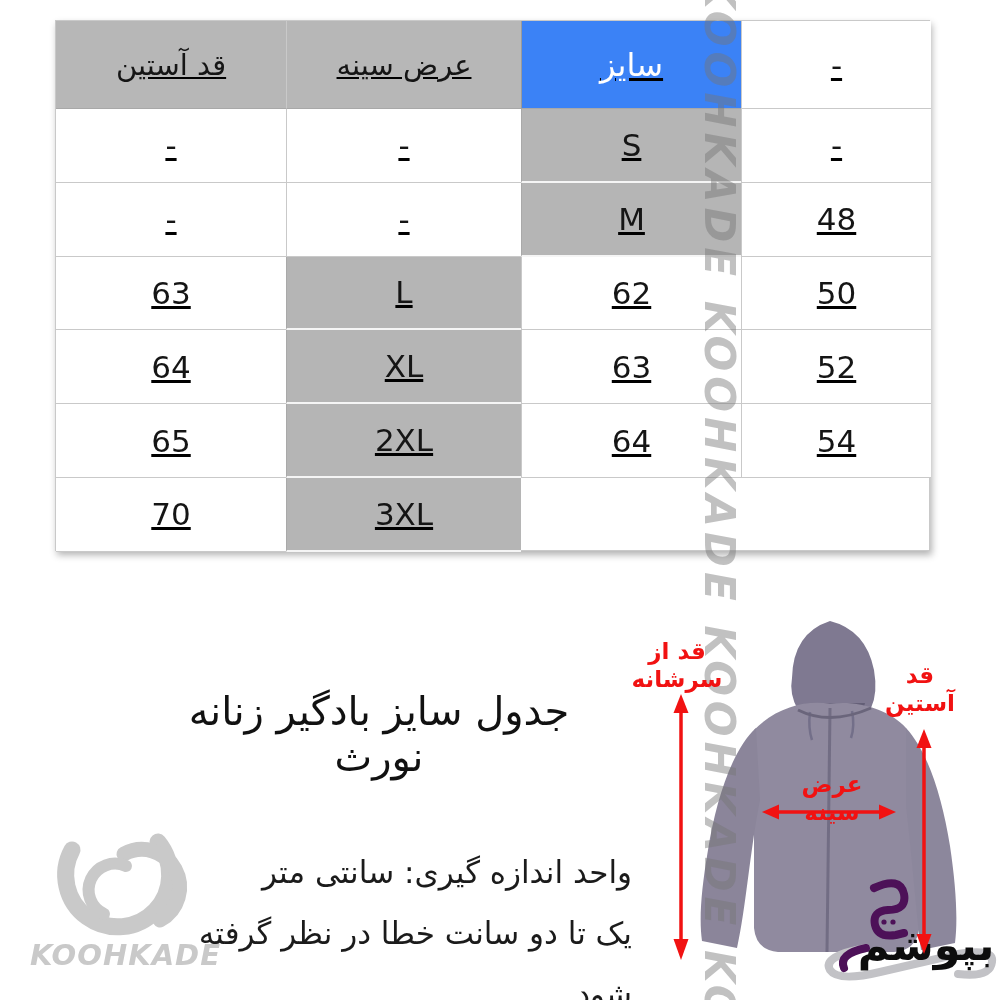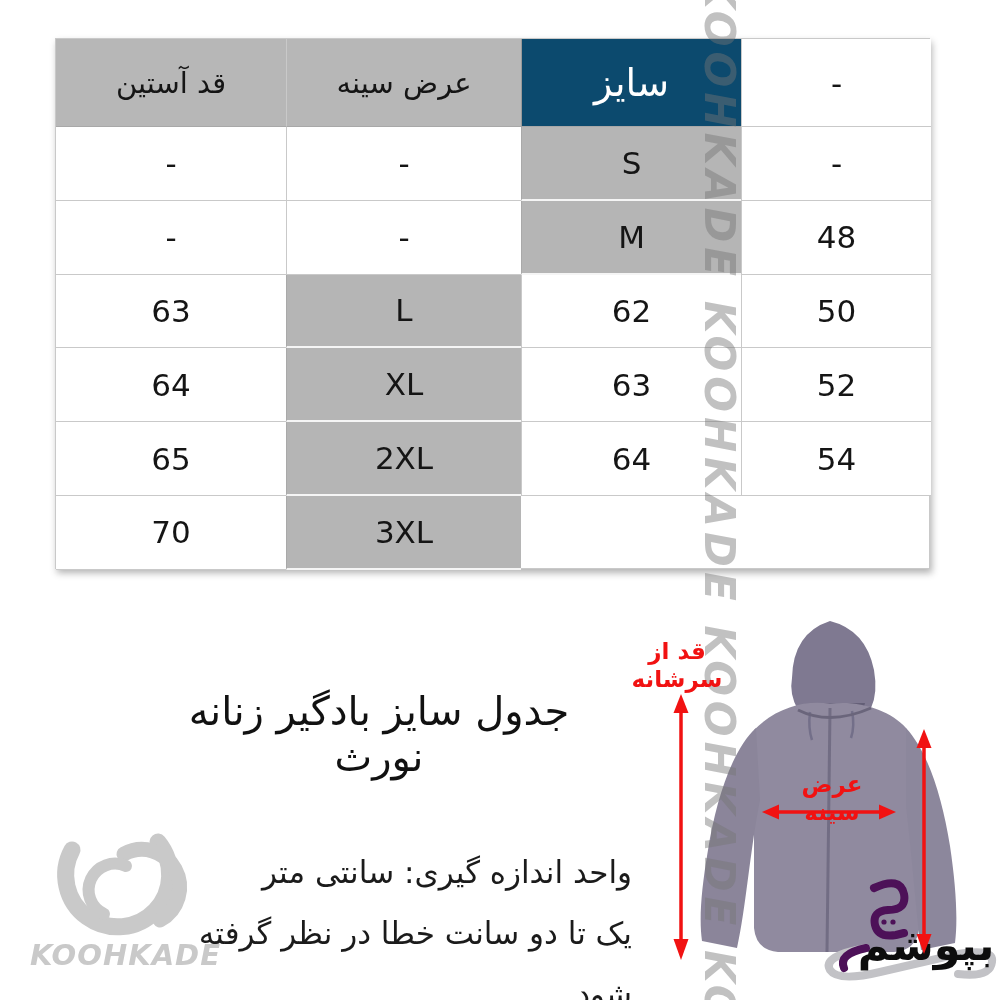--- a/index.html
+++ b/index.html
@@ -1,38 +1,39 @@
 <!DOCTYPE html>
 <html lang="fa"><head>
 <meta charset="utf-8">
 <style>
   html,body{margin:0;padding:0;}
   body{font-family:"DejaVu Sans","Liberation Sans",sans-serif;background:#ffffff;}
   .canvas{position:relative;width:1001px;height:1000px;background:#ffffff;overflow:hidden;}
 
   
   .size-table{
-    position:absolute;left:55px;top:38px;width:875px;height:531px;
+    position:absolute;left:55px;top:20px;width:875px;height:531px;
     display:grid;
     grid-template-columns:230px 235px 220px 190px;
     grid-template-rows:88px repeat(6,73.8px);
     z-index:1;
     border:1px solid #c9c9c9;
     box-shadow:2px 4px 7px rgba(0,0,0,.30);
     box-sizing:border-box;
+    text-decoration:underline;
   }
   .cell{
     display:flex;align-items:center;justify-content:center;
     background:#ffffff;color:#151515;
     border-left:1px solid #c9c9c9;border-bottom:1px solid #c9c9c9;
     font-size:31px;box-sizing:border-box;direction:rtl;
   }
   .cell:nth-child(4n+1){border-left:none;}
   .head{background:#b7b7b7;font-size:29px;border-bottom:1px solid #a8a8a8;}
-  .head-size{background:#0c4a6e;color:#ffffff;font-size:38px;border-left:1px solid #9a9a9a;}
+  .head-size{background:#3b82f6;color:#ffffff;font-size:32px;border-left:1px solid #9a9a9a;}
   .size-cell{background:#b5b5b5;border-left:1px solid #a9a9a9;border-bottom:2px solid #f5f5f5;}
 
   
   .watermark{
     position:absolute;left:692px;top:-24px;height:1060px;width:52px;z-index:6;
     writing-mode:vertical-rl;white-space:nowrap;overflow:hidden;
     font-style:italic;font-weight:bold;font-size:42px;letter-spacing:5px;
     color:rgba(118,118,118,0.45);pointer-events:none;
   }
 
@@ -170,20 +171,24 @@
       <line x1="777" y1="812" x2="881" y2="812" stroke-width="3.5"></line>
       <polygon points="779,804.5 779,819.5 762,812" stroke="none"></polygon>
       <polygon points="879,804.5 879,819.5 896,812" stroke="none"></polygon>
     </g>
   </svg>
 
   <div class="red-label label-shoulder">
     <div>قد از</div>
     <div>سرشانه</div>
   </div>
+  <div class="red-label label-sleeve">
+    <div>قد</div>
+    <div>آستین</div>
+  </div>
   <div class="red-label label-chest">عرض سینه</div>
 
   <div class="retailer-logo">
     <svg width="195" height="122" viewBox="0 0 195 122">
       <g fill="none" stroke-linecap="round">
 
         <path d="M 58 70 Q 14 78 22 92 Q 30 104 72 94 L 150 76 Q 186 70 184 84 Q 182 100 150 96" stroke="#c2c2c6" stroke-width="8"></path>
 
         <path d="M 66 10 Q 92 -2 96 16 Q 99 32 80 32 Q 64 33 67 47 Q 70 60 88 57 L 96 55" stroke="#4d1158" stroke-width="8"></path>
         <path d="M 58 70 Q 30 76 36 90" stroke="#4d1158" stroke-width="8"></path>

